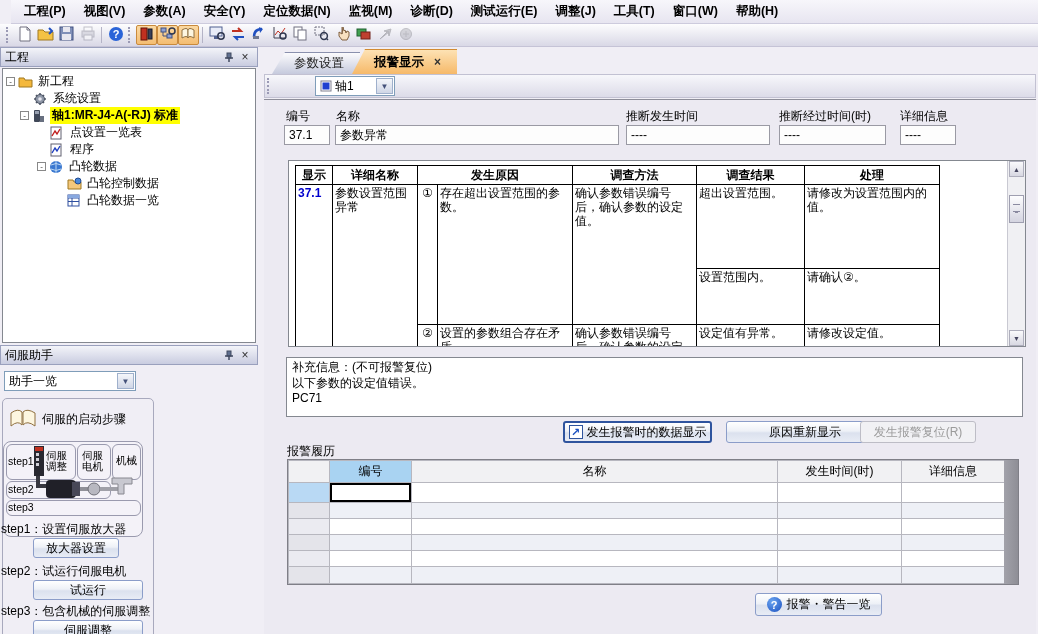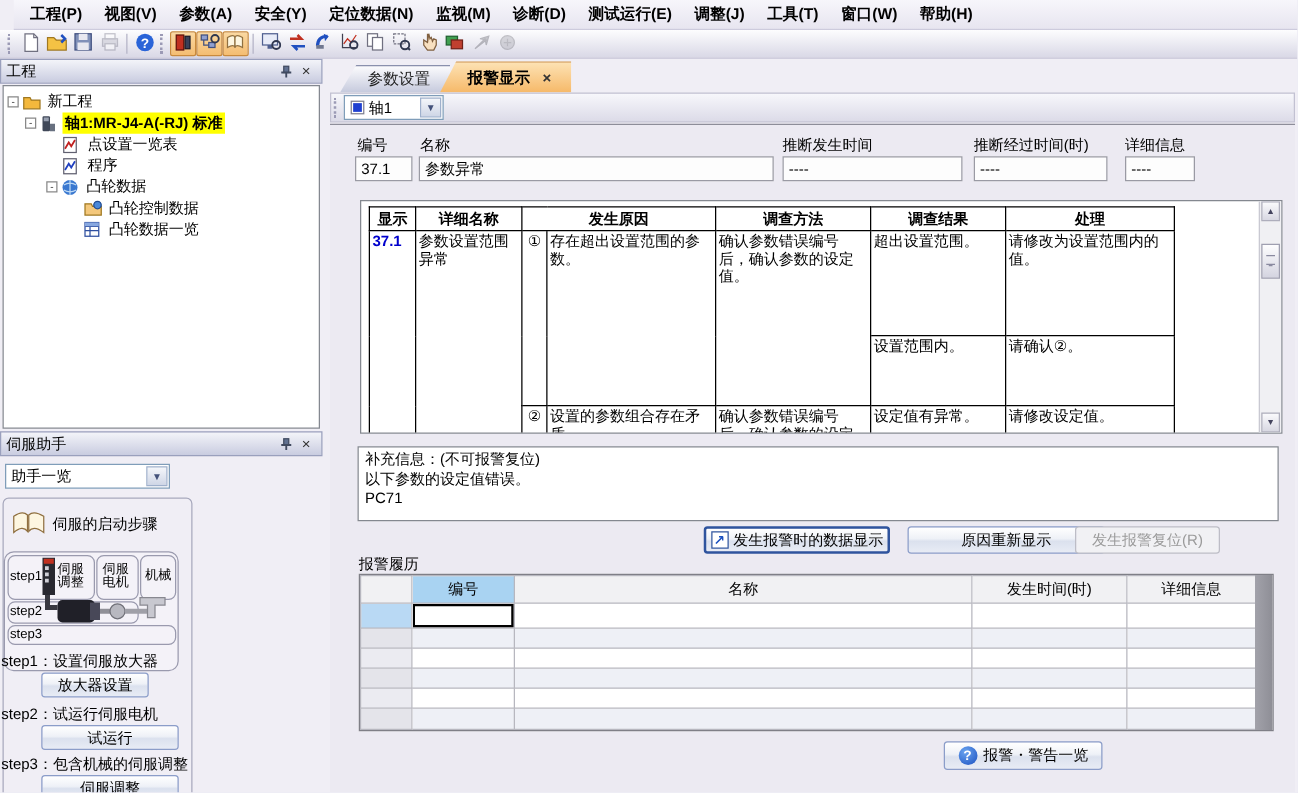--- a/index.html
+++ b/index.html
@@ -54,21 +54,21 @@
 
   
   .main { position:absolute; left:262px; top:47px; right:0; bottom:0; }
   .tabbar { position:absolute; left:0; top:0; right:0; height:27px; display:flex; align-items:flex-end; padding-left:10px; }
   .tab { height:22px; display:flex; align-items:center; padding:0 16px 0 22px; font-size:12.5px;
     clip-path:polygon(13px 0,100% 0,100% 100%,0 100%); margin-right:-8px; }
   .tab.inactive { background:linear-gradient(180deg,#fbfbfd,#c6cadd); border-top:1px solid #8a90ad; color:#222; }
   .tab.activetab { height:25px; background:linear-gradient(180deg,#fde2b4,#f6b969); border-top:1px solid #d2火; border-top:1px solid #d28b32; font-weight:bold; z-index:5; }
   .tclose { margin-left:10px; font-size:12px; font-weight:bold; color:#333; }
   .doctb { position:absolute; left:2px; top:27px; right:2px; height:24px;
-    background:linear-gradient(180deg,#f7f7fb,#dcdbe8); border:1px solid #c2c1d2; display:flex; align-items:center; }
+    background:linear-gradient(180deg,#f7f7fb,#dcdbe8); border:1px solid #c2c1d2; display:flex; align-items:center;gap:40px; }
   .content { position:absolute; left:2px; top:52px; right:2px; bottom:0; background:#eceaf2; border-top:1px solid #8d8d99; }
 
   .flabel { position:absolute; font-size:12px; white-space:nowrap; }
   .fieldbox { position:absolute; height:20px; background:#fdfdfd; border:1px solid #9a9aa4;
     display:flex; align-items:center; padding-left:4px; font-size:12px; }
 
   
   .atwrap { position:absolute; background:#fff; border:1px solid #848890; overflow:hidden; }
   table.alarm { border-collapse:collapse; table-layout:fixed; margin:4px 0 0 6px; }
   table.alarm th, table.alarm td { border:1px solid #000; font-size:12px; line-height:14px; padding:1px 2px; vertical-align:top; overflow:hidden; }
@@ -255,20 +255,28 @@
       <span class="picon">×</span>
     </div>
     <div class="treebox">
       <div style="height:4px"></div>
       <div class="titem" style="padding-left:3px">
         <span class="exp">-</span>
         <span class="ticon"><svg width="15" height="13">
               <path d="M1 3h5l1 2h7v7H1z" fill="#f4b83c" stroke="#a07820"></path>
             </svg></span>
         <span class="tlabel">新工程</span>
+      </div>
+      <div class="titem" style="padding-left:30px">
+        <span class="ticon"><svg width="14" height="14">
+              <circle cx="7" cy="7" r="4.5" fill="#9098a8" stroke="#505868"></circle>
+              <circle cx="7" cy="7" r="1.8" fill="#e8e8f0"></circle>
+              <path d="M7 1v2M7 11v2M1 7h2M11 7h2M3 3l1.4 1.4M9.6 9.6L11 11M11 3L9.6 4.4M4.4 9.6L3 11" stroke="#505868" stroke-width="1.6"></path>
+            </svg></span>
+        <span class="tlabel">系统设置</span>
       </div>
       <div class="titem" style="padding-left:17px">
         <span class="exp">-</span>
         <span class="ticon"><svg width="13" height="14">
               <rect x="2" y="1" width="6" height="12" fill="#404858" rx="1"></rect>
               <rect x="8" y="7" width="4" height="6" fill="#687080"></rect>
               <rect x="3" y="2" width="4" height="3" fill="#98a0b0"></rect>
             </svg></span>
         <span class="tlabel hl">轴1:MR-J4-A(-RJ) 标准</span>
       </div>

